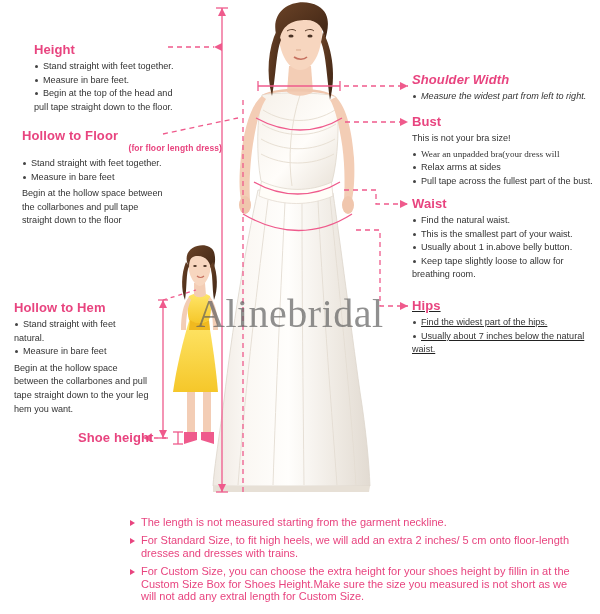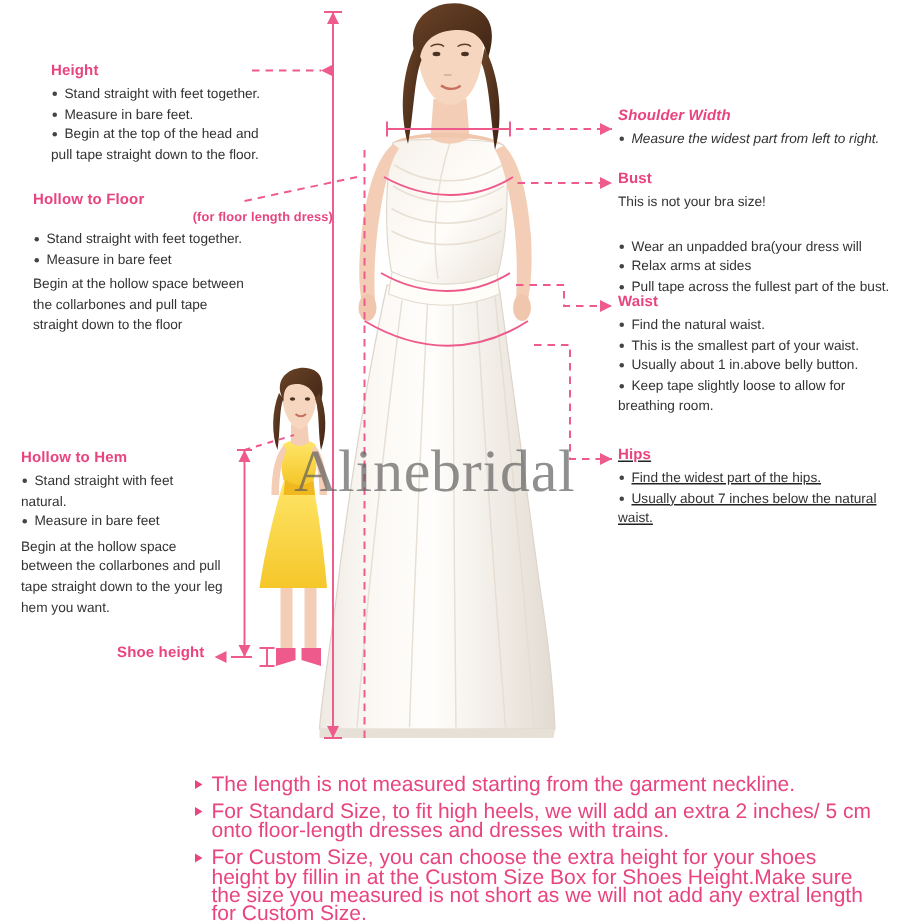--- a/index.html
+++ b/index.html
@@ -14,21 +14,21 @@
   .canvas{position:absolute;inset:0;}
 
   
   .figure-layer{position:absolute;left:0;top:0;width:600px;height:614px;}
 
   
   .block{position:absolute;}
   .hdr{
     color:#e8447f;
     font-weight:bold;
-    font-size:10px;
+    font-size:13px;
     letter-spacing:.1px;
     margin:0 0 3px 0;
     white-space:nowrap;
   }
   .hdr.sub{font-size:8.5px;font-weight:bold;color:#e8447f;margin-top:-3px;text-align:right;}
   ul{margin:0;padding:0;list-style:none;}
   li{
     font-size:9.1px;
     line-height:12.6px;
     color:#333;
@@ -60,21 +60,21 @@
   }
 
   
   .notes{
     position:absolute;
     left:130px;top:516px;
     width:455px;
   }
   .note{
     position:relative;
-    font-size:14px;
+    font-size:11px;
     line-height:12.4px;
     color:#e8447f;
     padding-left:11px;
     margin-bottom:6px;
   }
   .note:before{
     content:"";
     position:absolute;left:0;top:4px;
     width:0;height:0;
     border-left:5px solid #e8447f;
@@ -280,21 +280,21 @@
     <div class="hdr">Shoulder Width</div>
     <ul>
       <li class="bullet">Measure the widest part from left to right.</li>
     </ul>
   </div>
 
   <div class="block" style="left:412px;top:114px;width:186px;">
     <div class="hdr">Bust</div>
     <ul>
       <li class="nob">This is not your bra size!</li>
-      <li class="bullet" style="margin-top:17px;">Wear an unpadded bra(your dress will</li>
+      <li class="bullet" style="margin-top:3px;font-family:Liberation Serif, serif;">Wear an unpadded bra(your dress will</li>
       <li class="bullet">Relax arms at sides</li>
       <li class="bullet">Pull tape across the fullest part of the bust.</li>
     </ul>
   </div>
 
   <div class="block" style="left:412px;top:196px;width:186px;">
     <div class="hdr">Waist</div>
     <ul>
       <li class="bullet">Find the natural waist.</li>
       <li class="bullet">This is the smallest part of your waist.</li>

